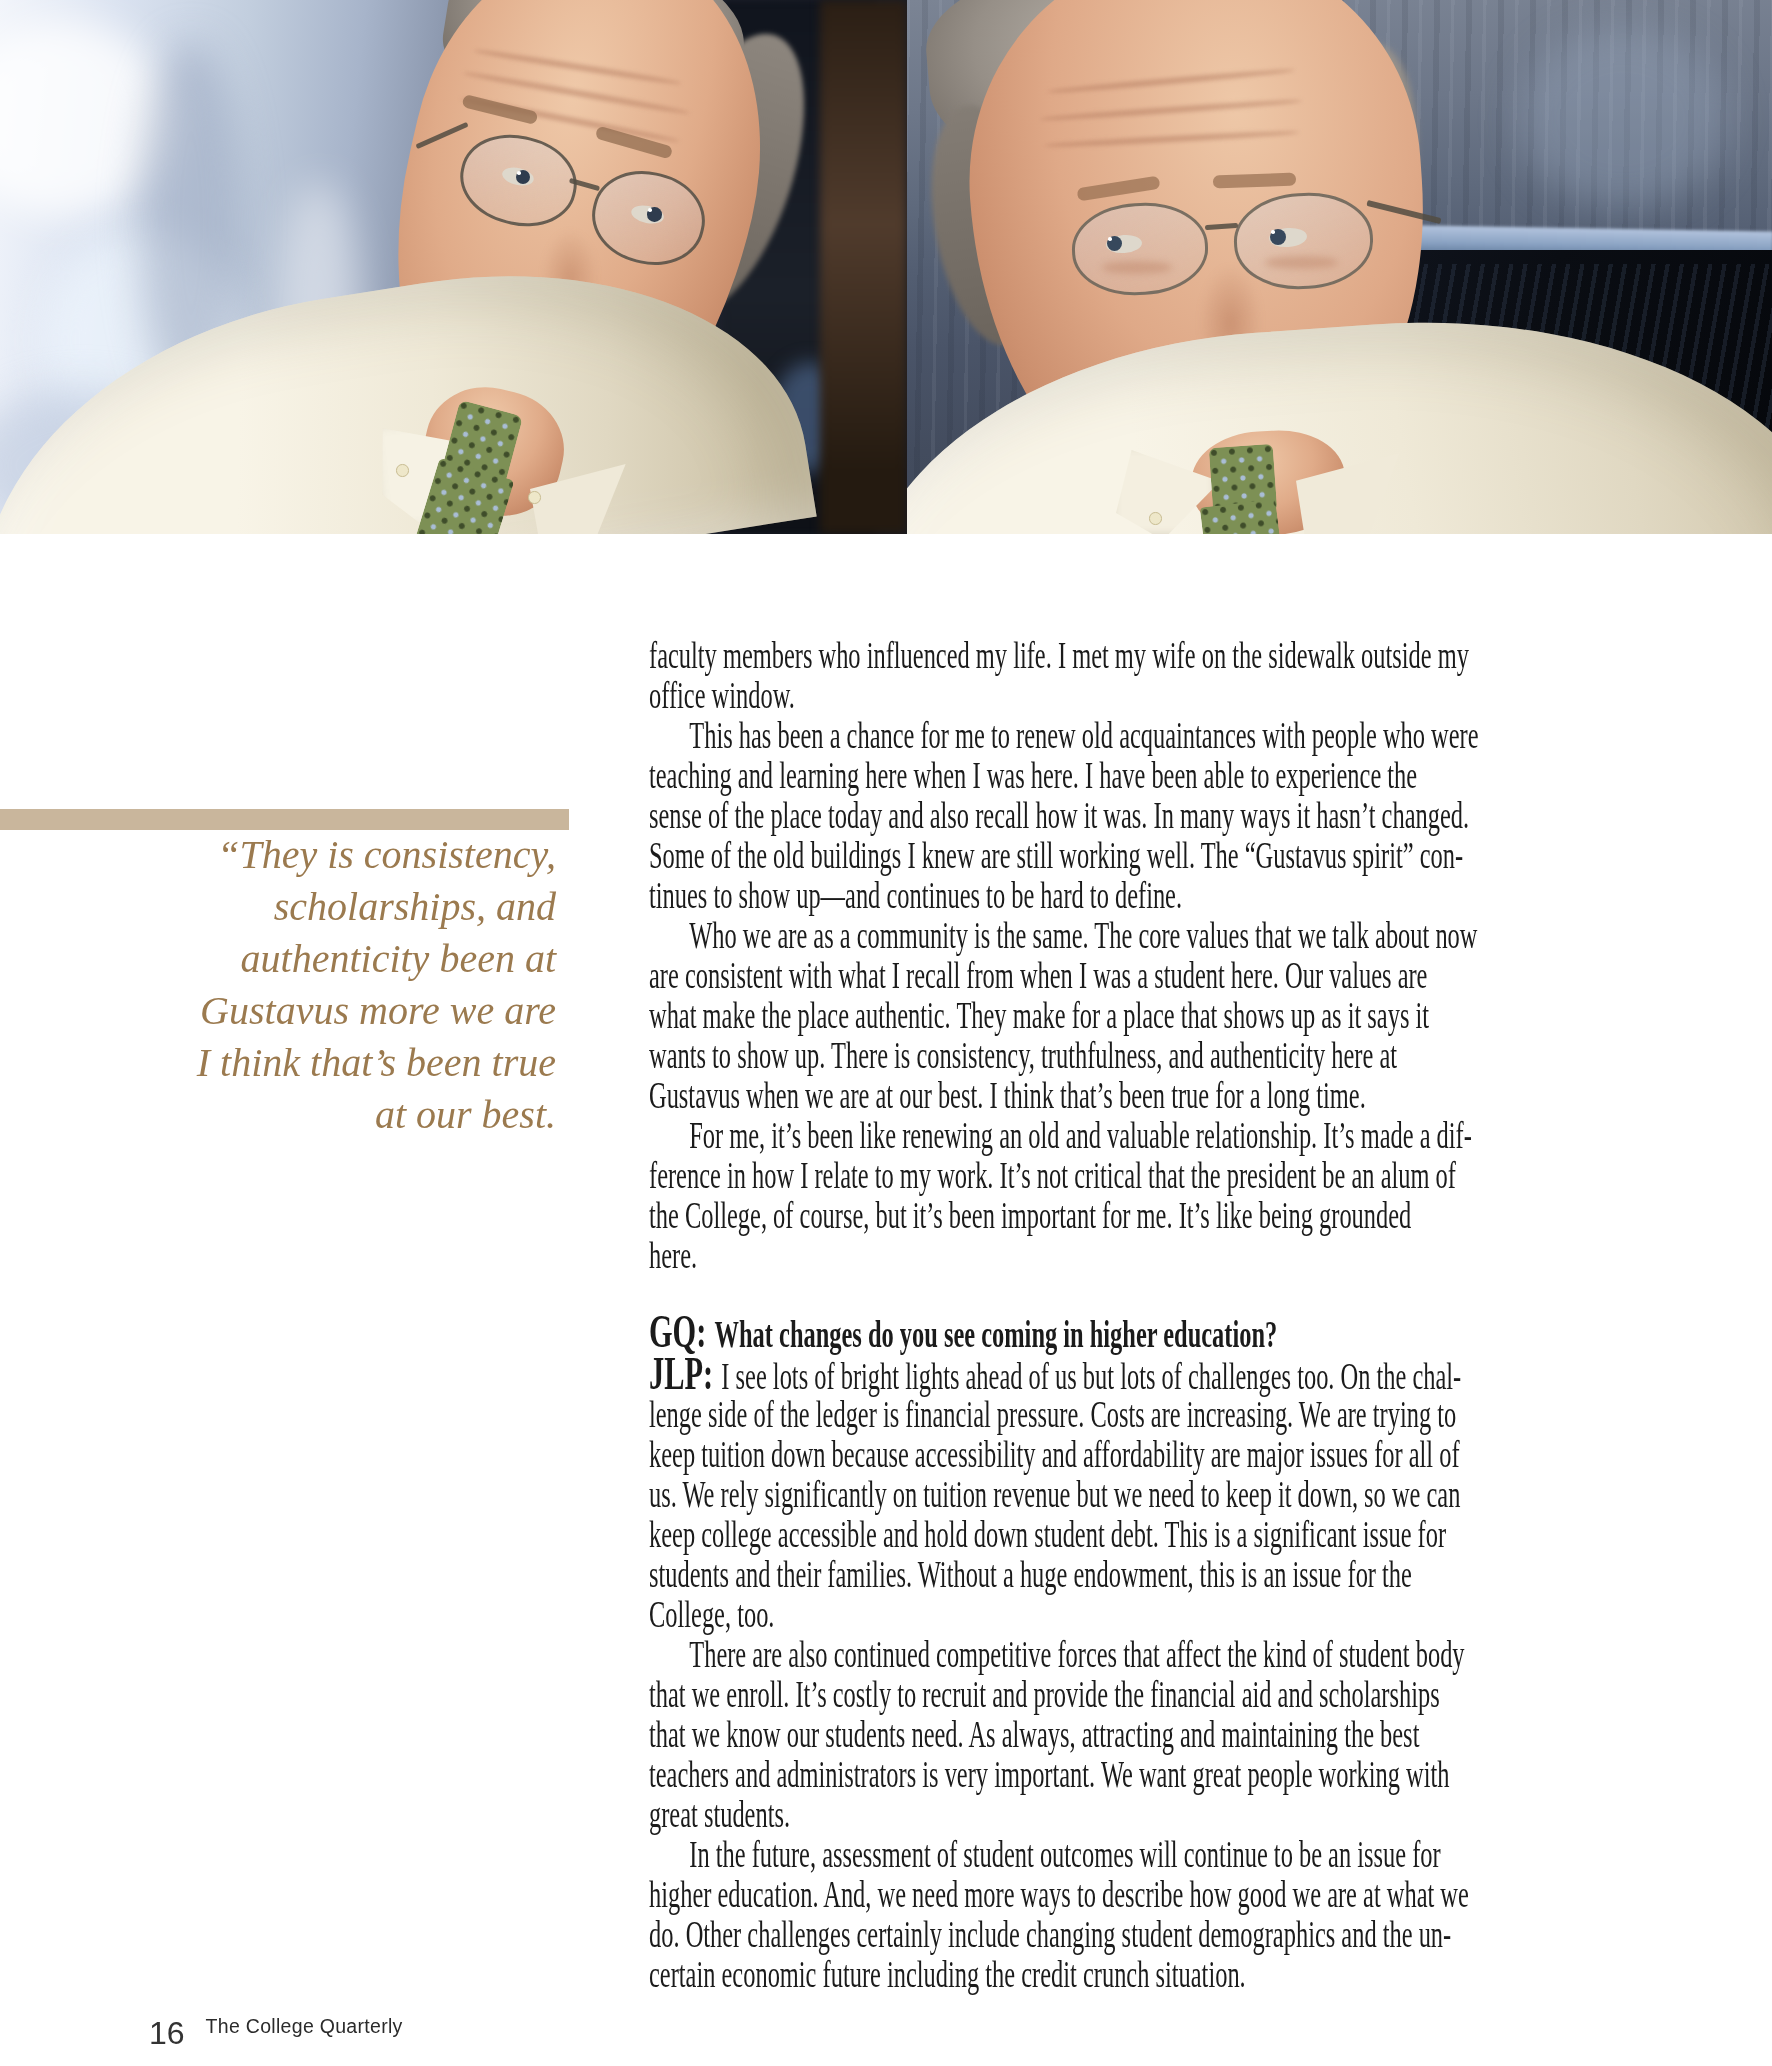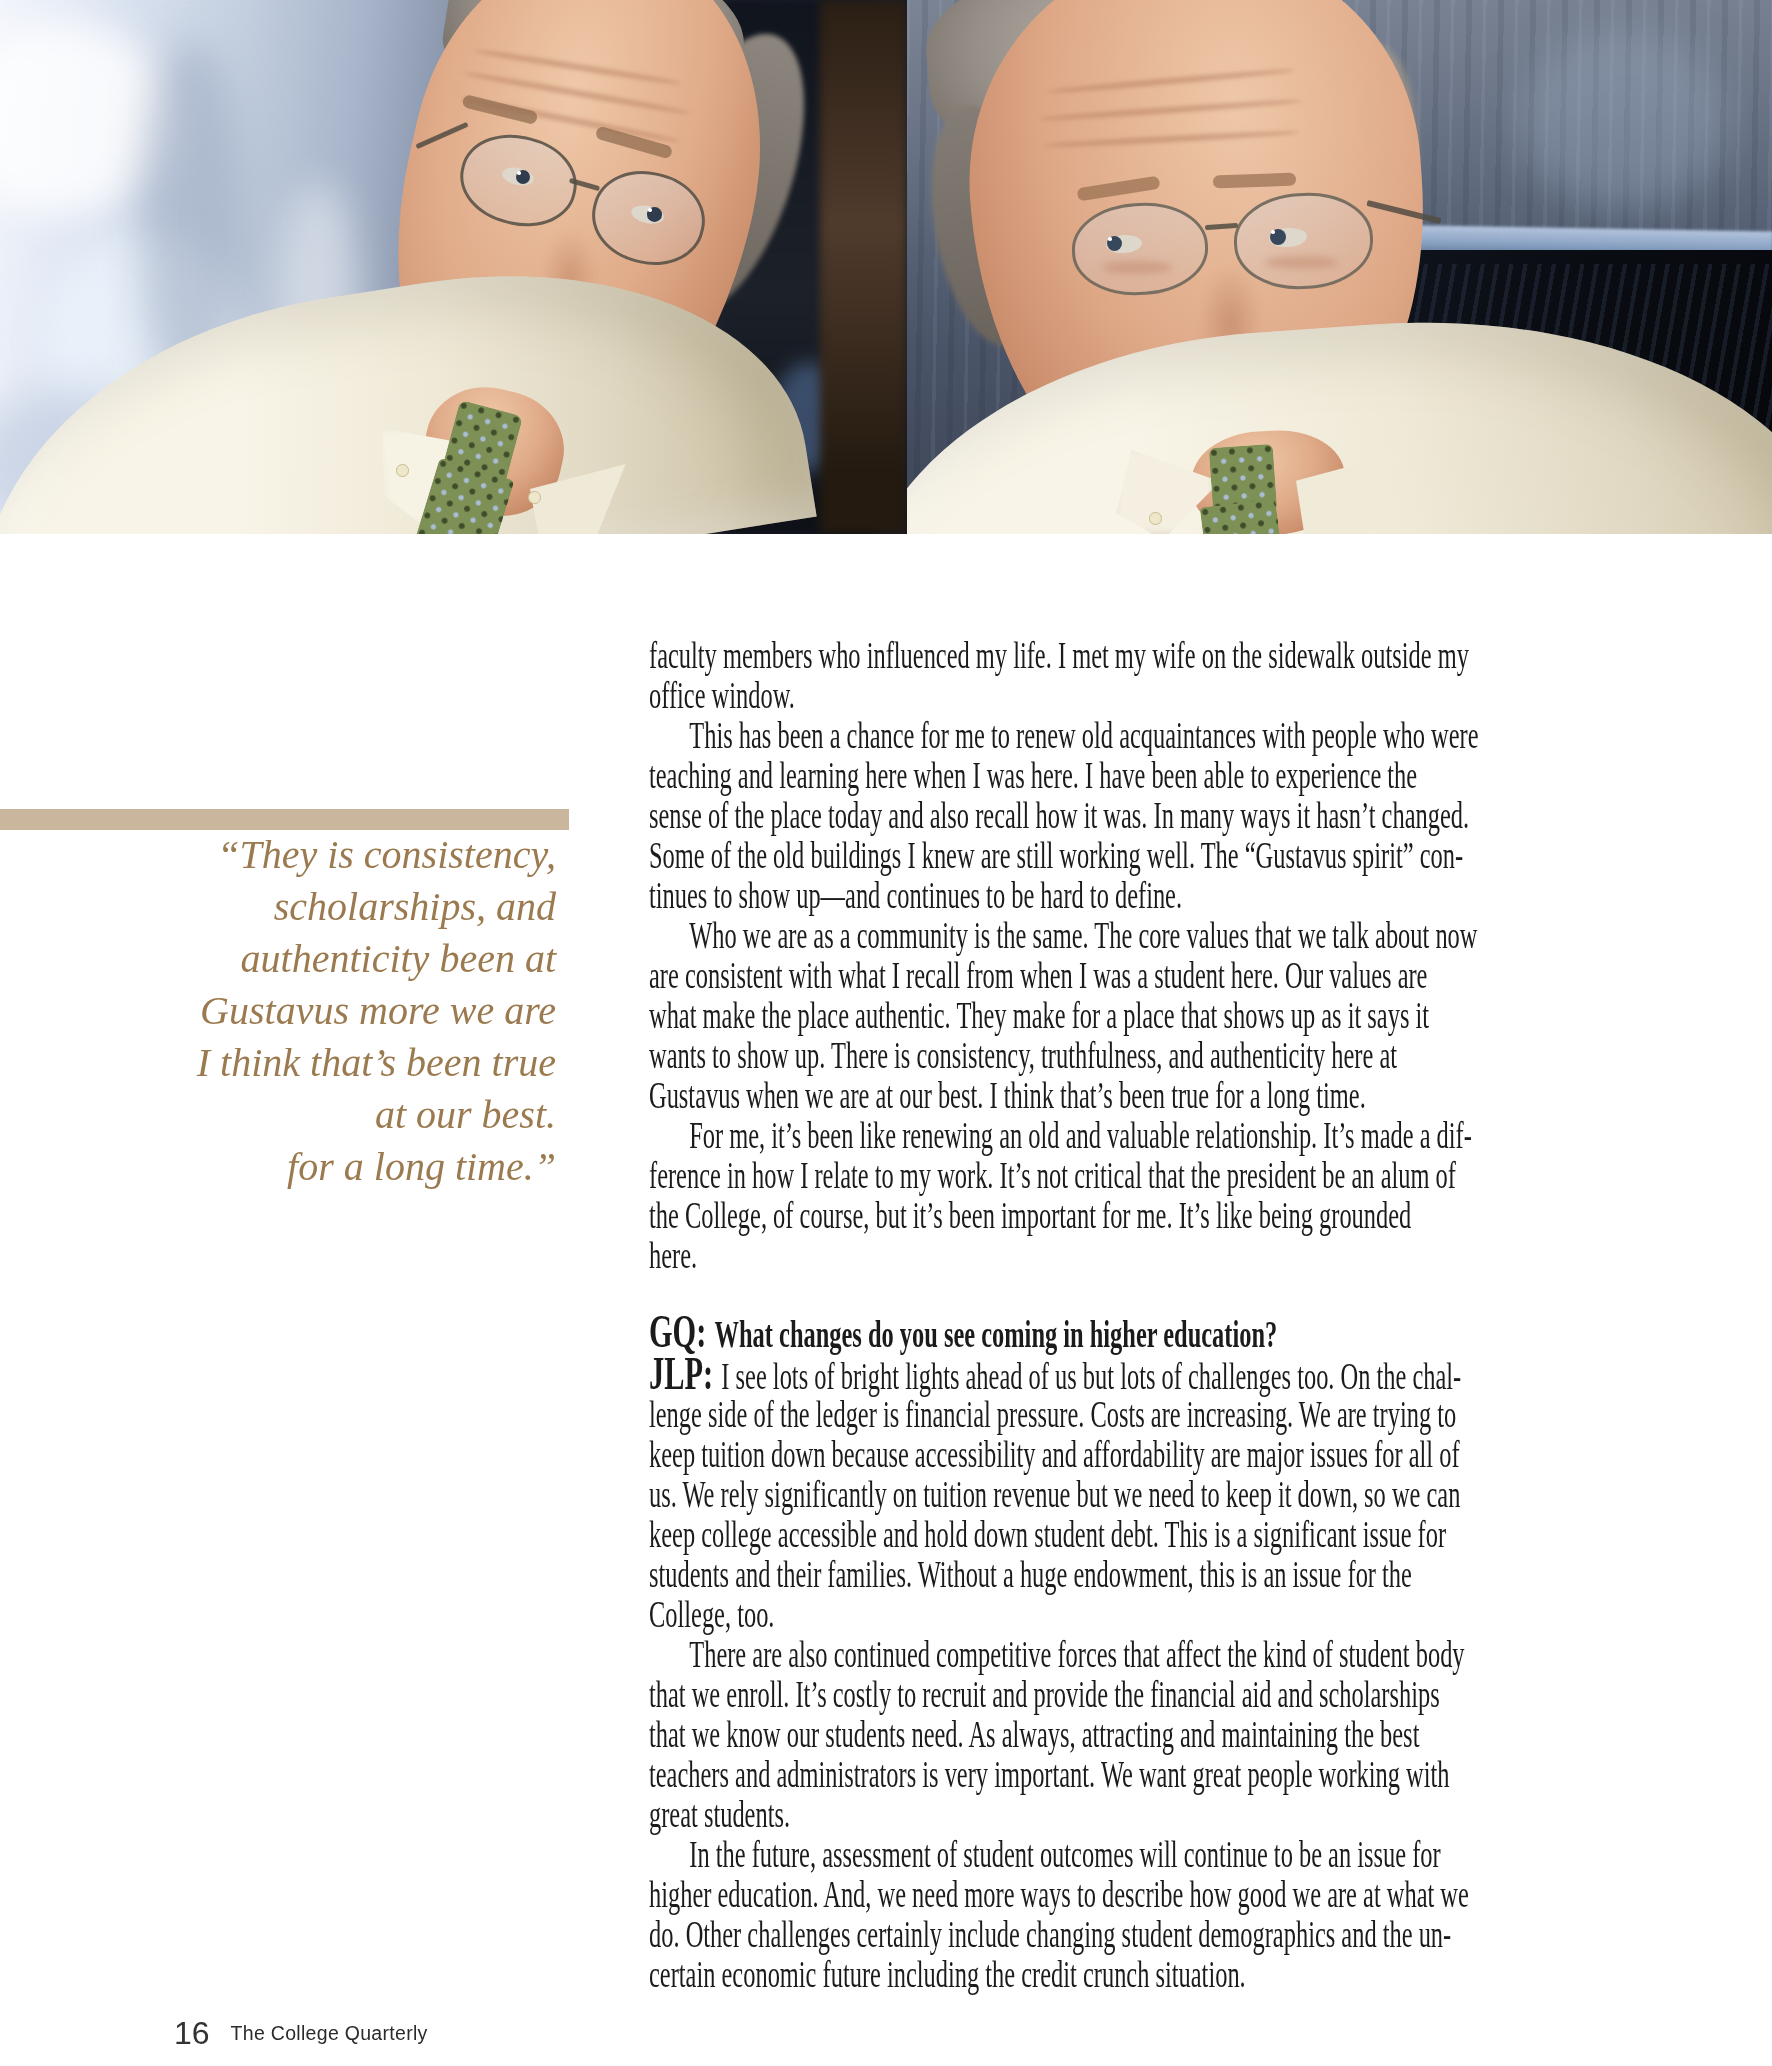--- a/index.html
+++ b/index.html
@@ -50,21 +50,21 @@
     font-size:37px; color:#1b1b1b; }
   .bl { height:40px; line-height:40px; white-space:nowrap; }
   .bl.ind { padding-left:61px; }
   .spacer { height:35px; }
   .qa-line { height:42px; line-height:42px; white-space:nowrap; }
   .qa-prefix { font-weight:bold; font-size:46px; }
   .qa-q { font-weight:bold; margin-left:12.5px; }
   .qa-a { margin-left:12.5px; }
 
   
-  .footer { position:absolute; left:174px; top:2015px; display:flex; align-items:center; gap:21px;
+  .footer { position:absolute; left:149px; top:2015px; display:flex; align-items:flex-start; gap:21px;
     font-family:"Liberation Sans", sans-serif; }
   .page-num { font-size:32px; color:#333; }
   .journal  { font-size:19.5px; color:#2b2b2b; letter-spacing:0.3px; }
 </style>
 </head>
 <body>
 
 <div class="page">
 
   <div class="photo photo-left">
@@ -169,21 +169,20 @@
   </div>
 
   <div class="pull-rule"></div>
   <div class="pull-quote">
     <div class="pq-line">“They is consistency,</div>
     <div class="pq-line">scholarships, and</div>
     <div class="pq-line">authenticity been at</div>
     <div class="pq-line">Gustavus more we are</div>
     <div class="pq-line">I think that’s been true</div>
     <div class="pq-line">at our best.</div>
-    <div class="pq-line">for a long time.”</div>
   </div>
 
   <div class="body-col">
     <div class="bl">faculty members who influenced my life. I met my wife on the sidewalk outside my</div>
     <div class="bl">office window.</div>
     <div class="bl ind">This has been a chance for me to renew old acquaintances with people who were</div>
     <div class="bl">teaching and learning here when I was here. I have been able to experience the</div>
     <div class="bl">sense of the place today and also recall how it was. In many ways it hasn’t changed.</div>
     <div class="bl">Some of the old buildings I knew are still working well. The “Gustavus spirit” con-</div>
     <div class="bl">tinues to show up—and continues to be hard to define.</div>

